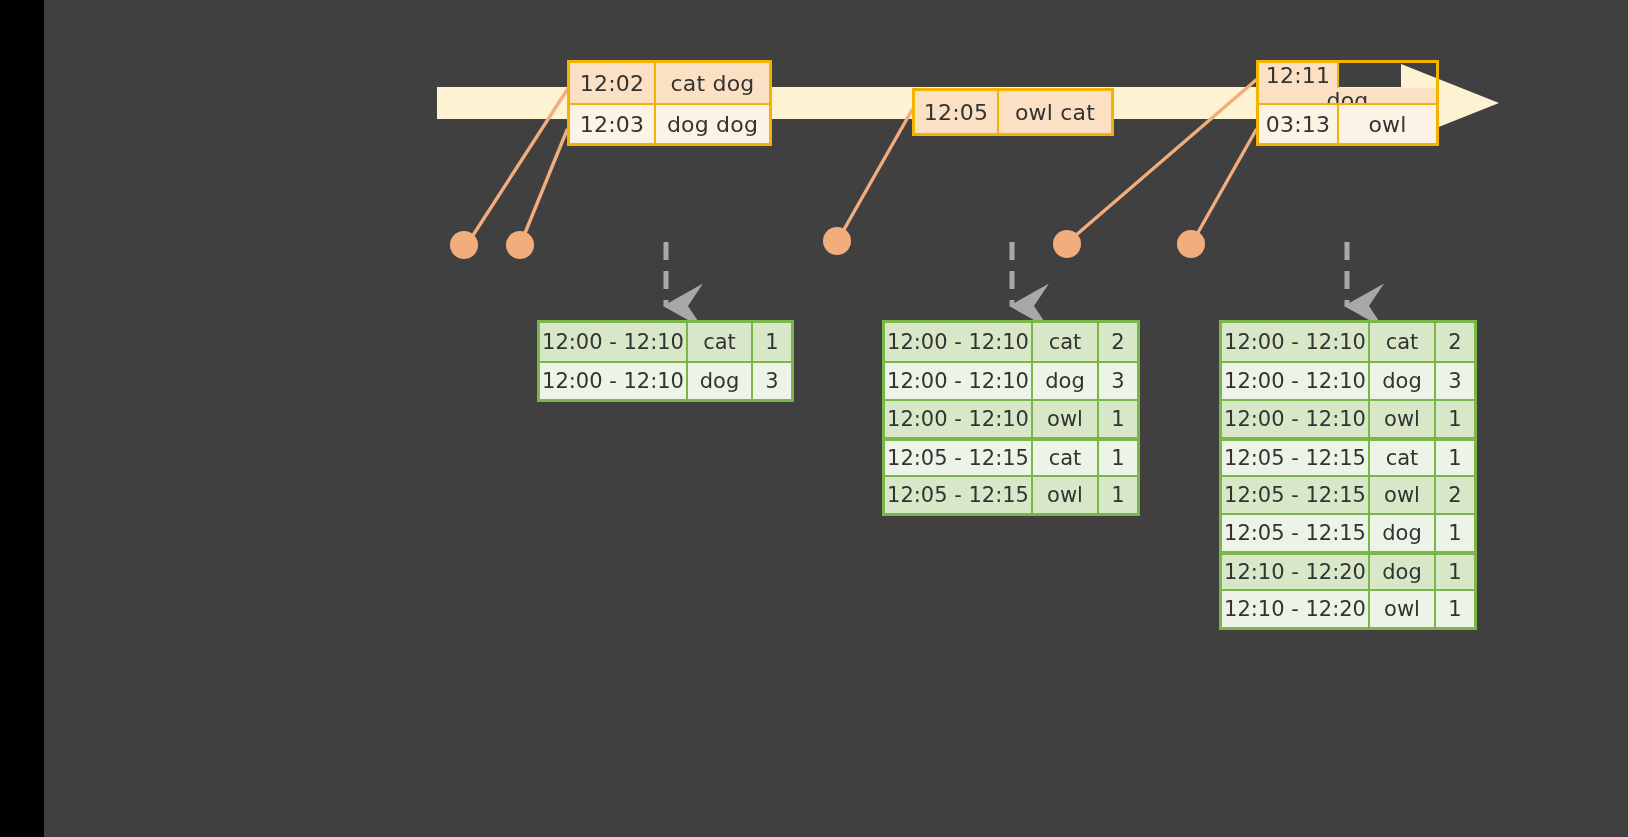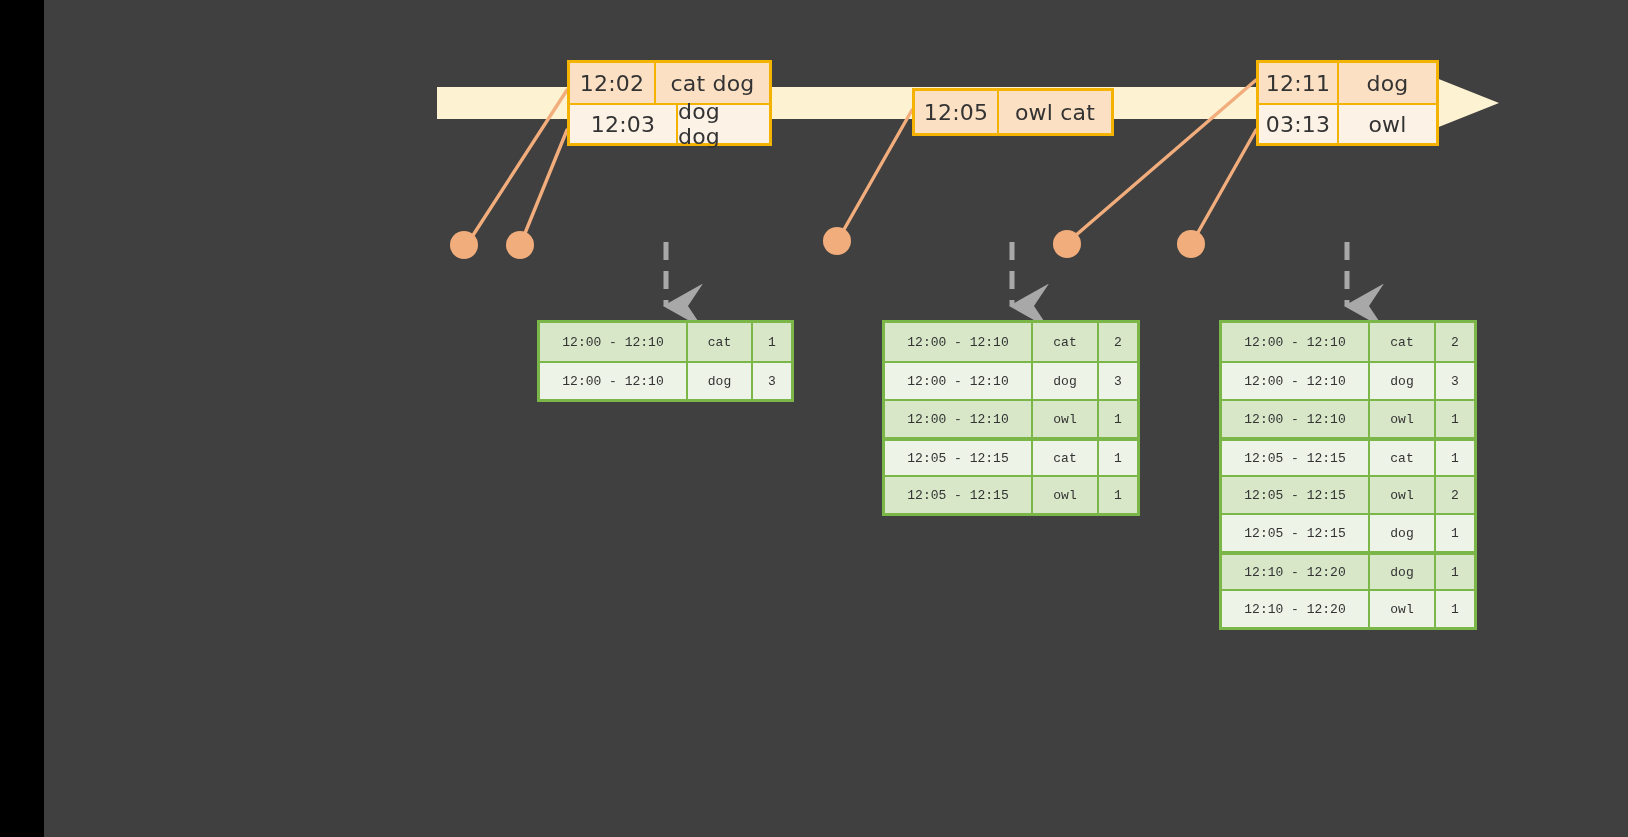--- a/index.html
+++ b/index.html
@@ -17,22 +17,22 @@
   .evt-row.light .cell{background:#fdf2e6;}
   .evt-time{display:flex;align-items:center;justify-content:center;
             box-sizing:border-box;border-right:2px solid #f5b301;}
   .evt-words{display:flex;align-items:center;justify-content:center;box-sizing:border-box;}
   .cell{font-size:22px;color:#333;letter-spacing:.2px;}
 
   
   .gtable{position:absolute;border:3px solid #7ab648;box-sizing:border-box;
           display:flex;flex-direction:column;background:#7ab648;}
   .grow{display:flex;box-sizing:border-box;}
-  .gcell{font-size:13px;color:#333;display:flex;align-items:center;
-         justify-content:center;box-sizing:border-box;height:100%;font-family:Liberation Mono, monospace;}
+  .gcell{font-size:21px;color:#333;display:flex;align-items:center;
+         justify-content:center;box-sizing:border-box;height:100%;}
   .grow.dark .gcell{background:#d9e7c9;}
   .grow.light .gcell{background:#eef3e8;}
   .gc-win{border-right:2px solid #7ab648;}
   .gc-word{border-right:2px solid #7ab648;}
   .grow + .grow{border-top:2px solid #7ab648;}
   .grow.sep{border-top:4px solid #7ab648;}
 </style>
 </head>
 <body>
 
@@ -69,34 +69,34 @@
       <line x1="1303" y1="242" x2="1303" y2="306" marker-end="url(#dash-head)"></line>
     </g>
   </svg>
 
   <div class="evt-group" style="left:523px; top:60px; width:205px;">
     <div class="evt-row dark" style="height:40px;">
       <div class="evt-time cell" style="width:86px;">12:02</div>
       <div class="evt-words cell" style="flex:1;">cat dog</div>
     </div>
     <div class="evt-row light" style="height:40px;">
-      <div class="evt-time cell" style="width:108px;text-align:right;">12:03</div>
+      <div class="evt-time cell" style="width:86px;text-align:right;">12:03</div>
       <div class="evt-words cell" style="flex:1;">dog dog</div>
     </div>
   </div>
 
   <div class="evt-group" style="left:868px; top:88px; width:202px;">
     <div class="evt-row dark" style="height:42px;">
       <div class="evt-time cell" style="width:84px;">12:05</div>
       <div class="evt-words cell" style="flex:1;">owl cat</div>
     </div>
   </div>
 
   <div class="evt-group" style="left:1212px; top:60px; width:183px;">
-    <div class="evt-row dark" style="height:40px;">
+    <div class="evt-row dark" style="height:40px;flex-direction:column;">
       <div class="evt-time cell" style="width:80px;">12:11</div>
       <div class="evt-words cell" style="flex:1;">dog</div>
     </div>
     <div class="evt-row light" style="height:40px;">
       <div class="evt-time cell" style="width:80px;">03:13</div>
       <div class="evt-words cell" style="flex:1;">owl</div>
     </div>
   </div>
 
   <div class="gtable" style="left:493px; top:320px; width:257px;">

